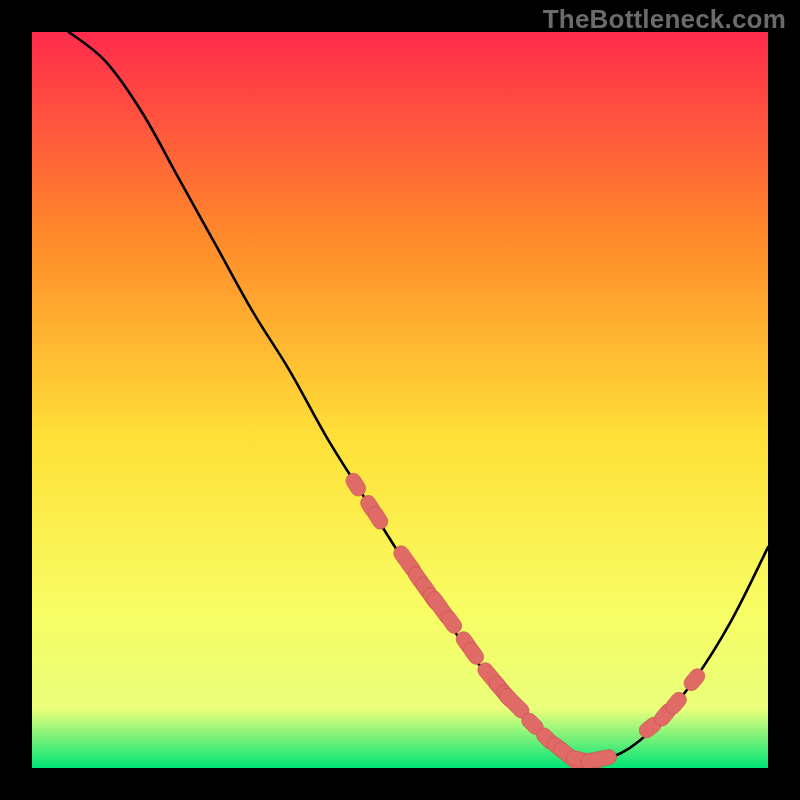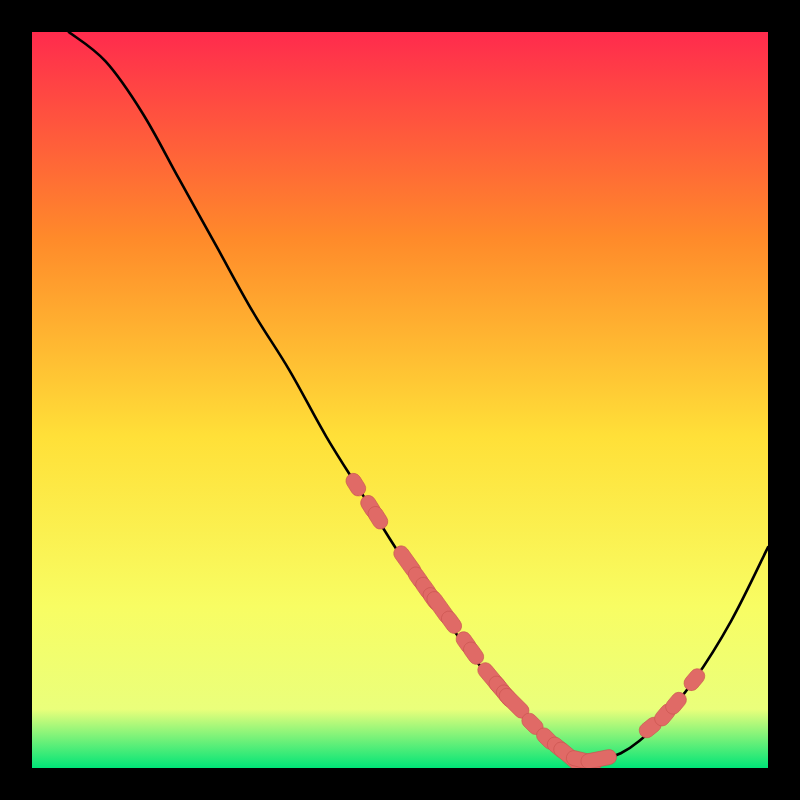--- a/index.html
+++ b/index.html
@@ -130,13 +130,14 @@
           <g transform="translate(676,703.232) rotate(-50.19442890773482)">
             <rect x="-12" y="-7.5" width="24" height="15" rx="7.5" ry="7.5" fill="#e06a66" stroke="#c9534f" stroke-width="0.6"></rect>
           </g>
           <g transform="translate(694.4,679.6800000000001) rotate(-50.19442890773482)">
             <rect x="-12" y="-7.5" width="24" height="15" rx="7.5" ry="7.5" fill="#e06a66" stroke="#c9534f" stroke-width="0.6"></rect>
           </g>
         </g>
     </g>
   </svg>
 
+  <div class="watermark">TheBottleneck.com</div>
 </div>
 
 </body></html>

